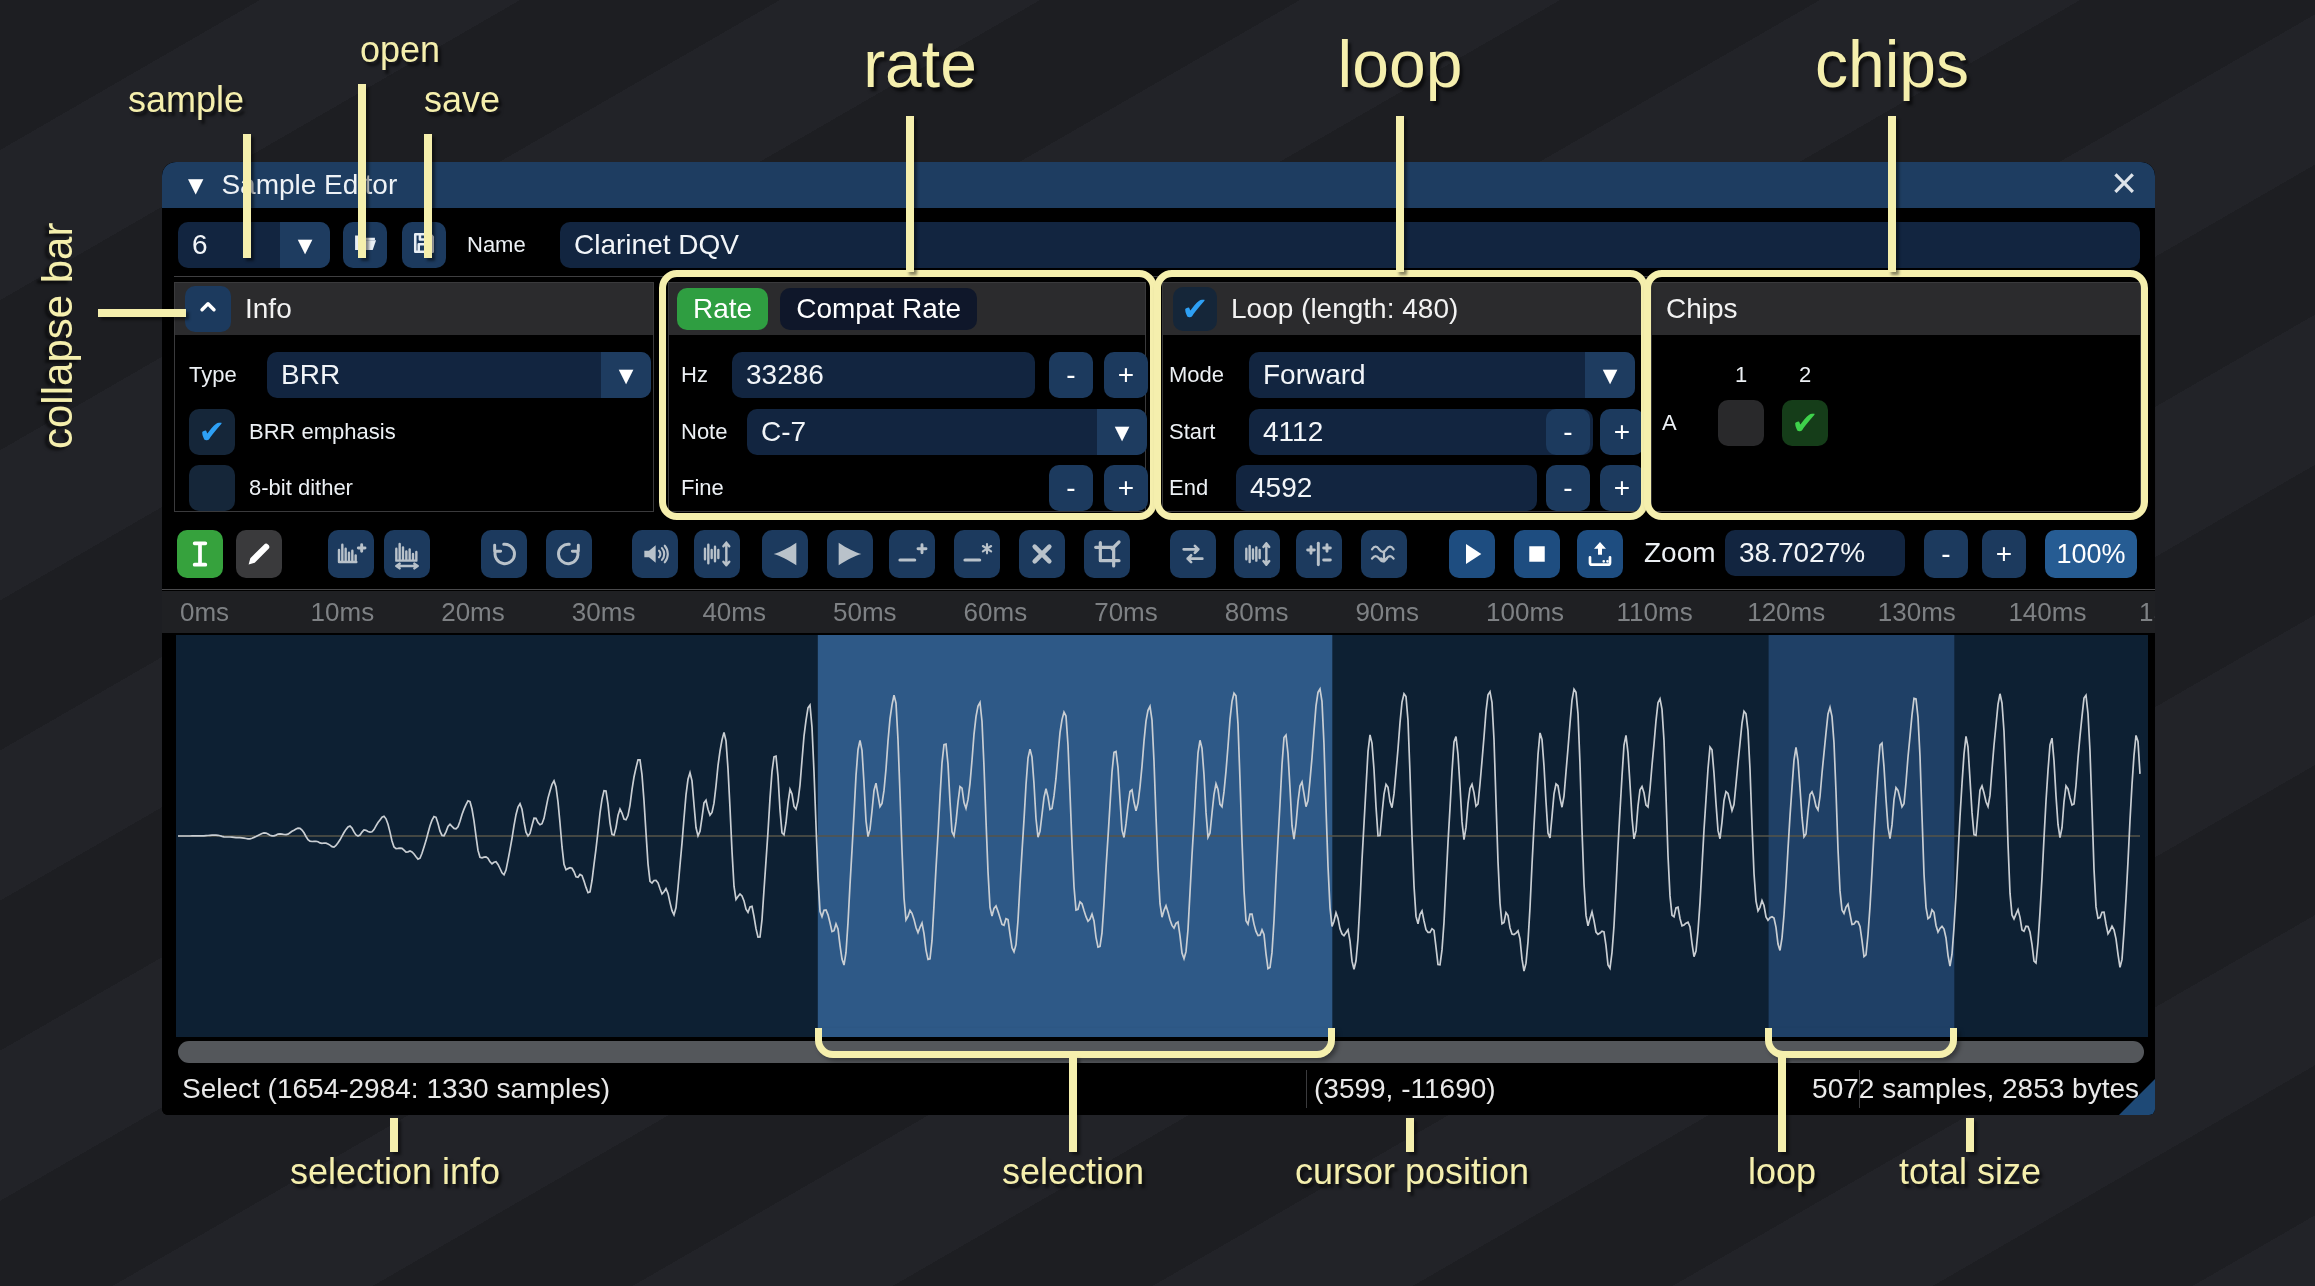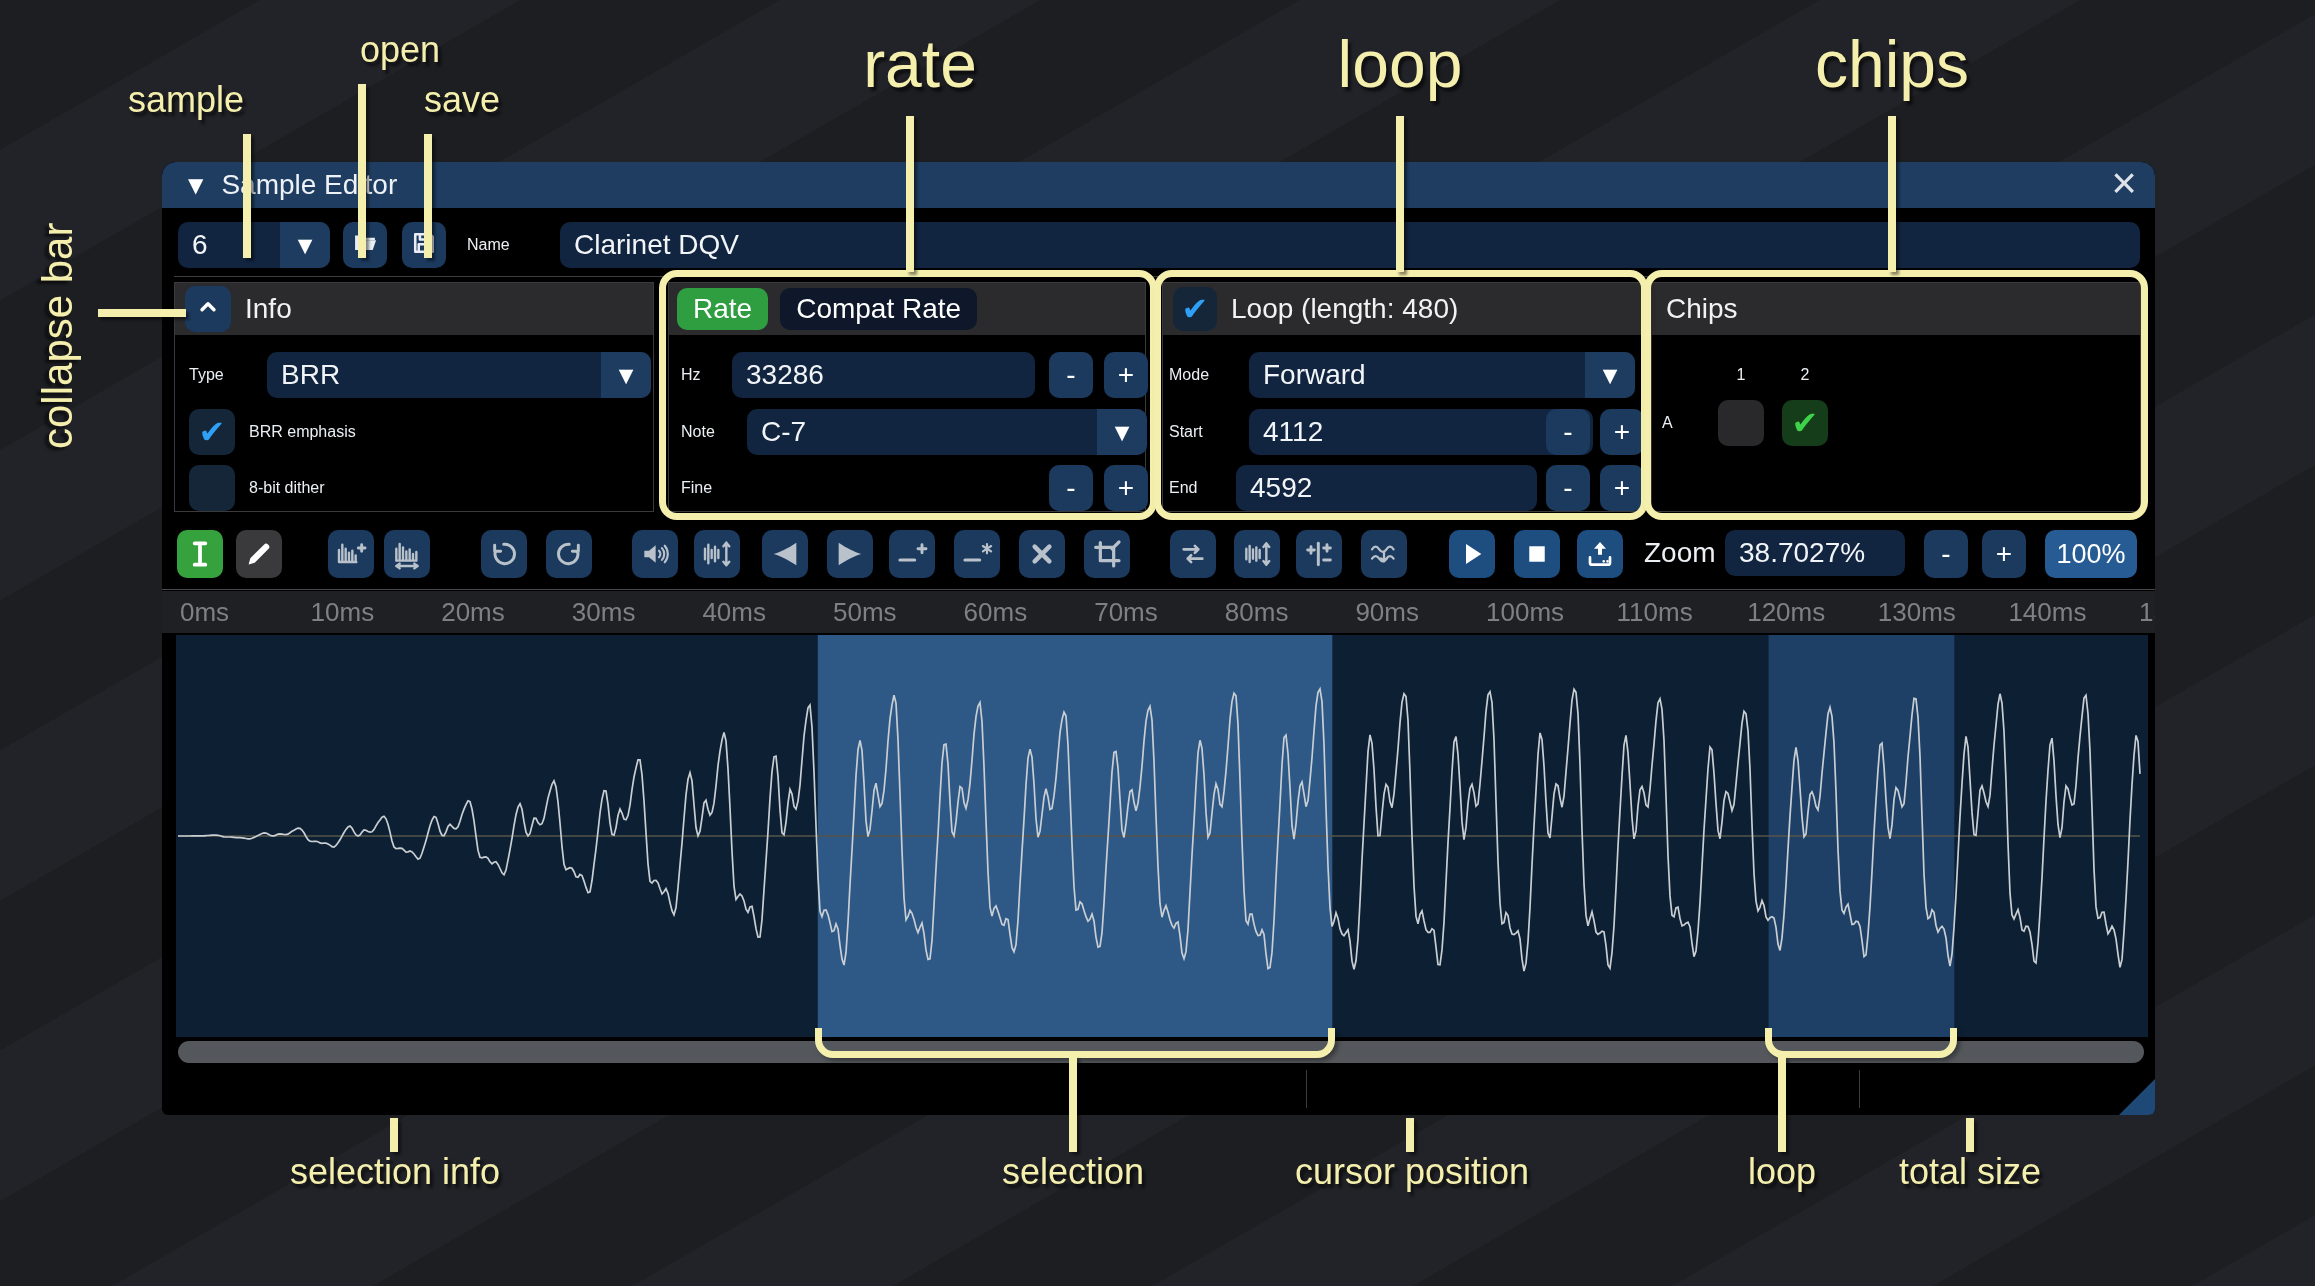--- a/index.html
+++ b/index.html
@@ -8,21 +8,21 @@
     background:#1c1d21;
     background-image:repeating-linear-gradient(150deg,#1d1e22 0 130px,#222328 130px 260px);}
   
   .window{position:absolute;left:162px;top:162px;width:1993px;height:953px;background:#000;
     border-radius:14px 14px 6px 6px;overflow:hidden;}
   .titlebar{position:absolute;left:0;top:0;width:100%;height:46px;background:#1e3d61;
     border-radius:14px 14px 0 0;display:flex;align-items:center;}
   .titlebar .tri{margin-left:26px;font-size:20px;color:#fff;font-family:"DejaVu Sans",sans-serif;}
   .titlebar .title{margin-left:18px;font-size:28px;color:#eef2f6;}
   .titlebar .close{position:absolute;right:18px;top:-4px;font-size:44px;font-weight:300;color:#dde3e9;}
-  .lbl{position:absolute;font-size:16px;color:#ecf0f4;line-height:46px;white-space:nowrap;}
+  .lbl{position:absolute;font-size:22px;color:#ecf0f4;line-height:46px;white-space:nowrap;}
   .field{position:absolute;height:46px;background:#122540;border-radius:10px;font-size:28px;
     line-height:46px;color:#f2f5f8;padding-left:14px;box-sizing:border-box;white-space:nowrap;}
   .dd{position:absolute;height:46px;background:#122540;border-radius:10px;box-sizing:border-box;}
   .dd .ddval{position:absolute;left:14px;top:0;font-size:28px;line-height:46px;color:#f2f5f8;white-space:nowrap;}
   .dd .ddarr{position:absolute;right:0;top:0;width:50px;height:46px;background:#1e3c60;
     border-radius:0 10px 10px 0;display:flex;align-items:center;justify-content:center;
     color:#fff;font-size:19px;font-family:"DejaVu Sans",sans-serif;}
   .ibtn{position:absolute;width:44px;height:46px;background:#1c3a5e;border-radius:10px;
     display:flex;align-items:center;justify-content:center;color:#e8eef4;}
   .ibtn svg{width:28px;height:28px;}
@@ -341,20 +341,25 @@
     <svg id="wave" style="position:absolute;left:14px;top:473px;" width="1972" height="402">
         <rect x="0" y="0" width="1972" height="402" fill="#0d2033"></rect>
         <rect x="641.8" y="0" width="514.5" height="402" fill="#2e5987"></rect>
         <rect x="1592.6" y="0" width="185.7" height="402" fill="#1f4066"></rect>
         <line x1="2" y1="201" x2="1964" y2="201" stroke="#56544a" stroke-width="1.5"></line>
         <polyline points="2.0,201.0 4.0,201.0 6.0,201.0 8.0,201.0 10.0,201.0 12.0,201.0 14.0,201.0 16.0,200.9 18.0,200.9 20.0,200.9 22.0,200.9 24.0,200.9 26.0,200.9 28.0,200.8 30.0,200.6 32.0,200.5 34.0,200.3 36.0,200.1 38.0,200.0 40.0,200.1 42.0,200.3 44.0,200.8 46.0,201.4 48.0,201.8 50.0,202.0 52.0,202.0 54.0,202.0 56.0,202.1 58.0,202.3 60.0,202.6 62.0,202.6 64.0,202.6 66.0,202.8 68.0,203.1 70.0,203.5 72.0,203.9 74.0,203.8 76.0,203.2 78.0,202.4 80.0,201.5 82.0,200.4 84.0,199.4 86.0,198.5 88.0,197.9 90.0,198.1 92.0,199.1 94.0,200.2 96.0,200.9 98.0,200.9 100.0,200.1 102.0,199.1 104.0,198.9 106.0,199.2 108.0,199.5 110.0,199.6 112.0,199.1 114.0,197.7 116.0,196.3 118.0,195.2 120.0,194.0 122.0,193.1 124.0,193.4 126.0,195.0 128.0,197.8 130.0,201.5 132.0,204.7 134.0,206.2 136.0,206.5 138.0,206.4 140.0,206.3 142.0,206.8 144.0,207.9 146.0,208.3 148.0,208.0 150.0,208.1 152.0,208.9 154.0,210.1 156.0,211.6 158.0,212.1 160.0,210.5 162.0,207.8 164.0,204.8 166.0,201.2 168.0,197.5 170.0,194.4 172.0,191.9 174.0,191.0 176.0,193.1 178.0,196.9 180.0,199.9 182.0,201.1 184.0,200.0 186.0,197.1 188.0,195.0 190.0,195.3 192.0,196.5 194.0,197.1 196.0,196.8 198.0,194.6 200.0,190.8 202.0,187.5 204.0,184.9 206.0,182.2 208.0,181.3 210.0,183.8 212.0,189.2 214.0,197.1 216.0,206.0 218.0,211.9 220.0,213.6 222.0,213.4 224.0,213.1 226.0,213.3 228.0,215.1 230.0,217.0 232.0,216.8 234.0,216.0 236.0,216.9 238.0,219.0 240.0,221.7 242.0,224.1 244.0,223.2 246.0,218.3 248.0,212.1 250.0,205.6 252.0,198.0 254.0,190.8 256.0,185.2 258.0,181.5 260.0,182.3 262.0,188.6 264.0,196.1 266.0,200.4 268.0,200.7 270.0,196.9 272.0,191.4 274.0,189.3 276.0,191.4 278.0,193.4 280.0,193.8 282.0,191.8 284.0,186.3 286.0,179.4 288.0,174.1 290.0,169.6 292.0,165.8 294.0,166.7 296.0,174.0 298.0,185.9 300.0,201.2 302.0,215.4 304.0,222.3 306.0,222.9 308.0,222.2 310.0,221.9 312.0,223.3 314.0,226.8 316.0,228.8 318.0,227.3 320.0,226.7 322.0,229.4 324.0,233.5 326.0,237.8 328.0,239.8 330.0,235.1 332.0,225.1 334.0,214.6 336.0,203.3 338.0,190.6 340.0,179.7 342.0,172.1 344.0,168.8 346.0,174.3 348.0,186.7 350.0,197.2 352.0,201.0 354.0,198.4 356.0,190.5 358.0,183.2 360.0,183.3 362.0,187.6 364.0,189.8 366.0,188.7 368.0,183.3 370.0,173.2 372.0,163.1 374.0,156.0 376.0,149.3 378.0,145.9 380.0,151.9 382.0,167.0 384.0,188.0 386.0,211.7 388.0,229.4 390.0,234.8 392.0,233.6 394.0,232.7 396.0,233.3 398.0,236.7 400.0,241.8 402.0,242.3 404.0,239.4 406.0,240.5 408.0,246.1 410.0,252.4 412.0,257.7 414.0,256.8 416.0,245.5 418.0,229.4 420.0,213.8 422.0,196.3 424.0,178.0 426.0,164.1 428.0,155.7 430.0,156.0 432.0,169.4 434.0,188.1 436.0,199.4 438.0,200.1 440.0,192.6 442.0,180.5 444.0,174.0 446.0,178.1 448.0,184.1 450.0,184.8 452.0,180.6 454.0,170.1 456.0,154.7 458.0,142.0 460.0,132.9 462.0,124.8 464.0,124.9 466.0,139.9 468.0,165.9 470.0,197.8 472.0,228.8 474.0,246.4 476.0,248.1 478.0,245.5 480.0,245.4 482.0,247.8 484.0,253.8 486.0,259.0 488.0,256.8 490.0,253.6 492.0,258.4 494.0,267.6 496.0,275.6 498.0,279.8 500.0,272.6 502.0,252.6 504.0,230.0 506.0,208.2 508.0,183.3 510.0,159.9 512.0,144.3 514.0,137.8 516.0,145.9 518.0,169.5 520.0,192.5 522.0,200.9 524.0,196.2 526.0,182.6 528.0,167.9 530.0,165.3 532.0,174.2 534.0,180.1 536.0,177.4 538.0,168.2 540.0,150.9 542.0,130.6 544.0,116.1 546.0,104.9 548.0,97.4 550.0,105.8 552.0,133.9 554.0,173.0 556.0,216.1 558.0,251.2 560.0,264.4 562.0,261.5 564.0,259.0 566.0,260.9 568.0,265.9 570.0,274.1 572.0,277.3 574.0,272.0 576.0,271.3 578.0,281.5 580.0,293.7 582.0,302.1 584.0,302.0 586.0,284.6 588.0,254.8 590.0,225.9 592.0,196.5 594.0,163.6 596.0,136.6 598.0,121.8 600.0,121.2 602.0,141.3 604.0,174.9 606.0,197.9 608.0,199.8 610.0,187.5 612.0,168.2 614.0,154.4 616.0,159.0 618.0,171.4 620.0,174.1 622.0,166.1 624.0,150.1 626.0,125.2 628.0,101.2 630.0,85.3 632.0,72.8 634.0,70.0 636.0,92.4 638.0,136.9 640.0,190.2 642.0,242.4 644.0,276.3 646.0,281.7 648.0,275.3 650.0,275.0 652.0,279.8 654.0,287.7 656.0,296.6 658.0,295.7 660.0,288.8 662.0,293.9 664.0,310.3 666.0,324.0 668.0,330.1 670.0,317.5 672.0,287.6 674.0,249.6 676.0,215.3 678.0,178.6 680.0,140.6 682.0,114.7 684.0,105.4 686.0,115.3 688.0,148.2 690.0,185.8 692.0,201.6 694.0,194.4 696.0,176.0 698.0,155.4 700.0,148.2 702.0,160.1 704.0,171.6 706.0,168.5 708.0,155.4 710.0,134.0 712.0,106.0 714.0,83.8 716.0,69.8 718.0,60.3 720.0,68.1 722.0,104.7 724.0,158.6 726.0,215.3 728.0,263.0 730.0,285.0 732.0,281.4 734.0,275.4 736.0,278.3 738.0,284.4 740.0,292.5 742.0,297.6 744.0,292.3 746.0,288.0 748.0,298.6 750.0,315.1 752.0,324.5 754.0,323.8 756.0,305.7 758.0,270.2 760.0,233.1 762.0,199.5 764.0,161.9 766.0,127.8 768.0,109.6 770.0,109.1 772.0,129.1 774.0,166.6 776.0,196.7 778.0,200.8 780.0,186.9 782.0,167.2 784.0,151.6 786.0,153.1 788.0,167.6 790.0,173.5 792.0,164.7 794.0,148.6 796.0,125.2 798.0,99.3 800.0,81.7 802.0,71.0 804.0,67.4 806.0,86.5 808.0,131.4 810.0,185.7 812.0,236.6 814.0,272.3 816.0,281.1 818.0,273.4 820.0,271.0 822.0,276.4 824.0,282.7 826.0,289.4 828.0,290.3 830.0,283.7 832.0,284.6 834.0,299.1 836.0,312.7 838.0,316.9 840.0,309.7 842.0,285.2 844.0,249.3 846.0,216.4 848.0,184.6 850.0,149.7 852.0,123.1 854.0,114.1 856.0,122.1 858.0,148.8 860.0,183.8 862.0,202.2 864.0,196.2 866.0,179.5 868.0,162.3 870.0,153.8 872.0,161.9 874.0,174.5 876.0,173.5 878.0,160.9 880.0,143.2 882.0,119.8 884.0,97.7 886.0,84.6 888.0,77.1 890.0,81.0 892.0,110.0 894.0,158.6 896.0,209.3 898.0,251.7 900.0,275.0 902.0,274.3 904.0,266.8 906.0,268.8 908.0,275.6 910.0,281.7 912.0,286.3 914.0,284.0 916.0,279.0 918.0,286.0 920.0,302.3 922.0,312.2 924.0,311.4 926.0,297.8 928.0,268.1 930.0,232.9 932.0,202.1 934.0,169.9 936.0,137.0 938.0,117.4 940.0,116.5 942.0,132.7 944.0,164.6 946.0,195.2 948.0,202.4 950.0,188.9 952.0,170.8 954.0,156.5 956.0,154.8 958.0,167.3 960.0,175.8 962.0,168.1 964.0,151.8 966.0,131.1 968.0,106.1 970.0,86.1 972.0,75.3 974.0,71.3 976.0,85.1 978.0,126.4 980.0,181.2 982.0,231.7 984.0,268.7 986.0,282.2 988.0,275.3 990.0,270.6 992.0,277.0 994.0,284.8 996.0,290.4 998.0,293.0 1000.0,288.4 1002.0,287.0 1004.0,300.8 1006.0,318.1 1008.0,323.8 1010.0,316.7 1012.0,294.5 1014.0,257.5 1016.0,220.0 1018.0,186.8 1020.0,150.2 1022.0,117.8 1024.0,105.3 1026.0,113.5 1028.0,139.7 1030.0,177.4 1032.0,202.2 1034.0,197.9 1036.0,178.0 1038.0,159.3 1040.0,148.8 1042.0,154.4 1044.0,169.3 1046.0,171.7 1048.0,156.7 1050.0,136.1 1052.0,111.3 1054.0,84.4 1056.0,66.3 1058.0,58.2 1060.0,60.7 1062.0,89.1 1064.0,145.0 1066.0,206.0 1068.0,255.7 1070.0,285.8 1072.0,289.2 1074.0,279.2 1076.0,279.2 1078.0,289.1 1080.0,296.4 1082.0,300.6 1084.0,300.2 1086.0,294.8 1088.0,299.5 1090.0,318.8 1092.0,333.6 1094.0,332.5 1096.0,317.4 1098.0,285.8 1100.0,243.3 1102.0,204.8 1104.0,168.7 1106.0,129.6 1108.0,102.5 1110.0,100.1 1112.0,118.6 1114.0,153.3 1116.0,190.7 1118.0,204.2 1120.0,189.0 1122.0,166.7 1124.0,150.9 1126.0,147.0 1128.0,158.9 1130.0,171.7 1132.0,165.5 1134.0,145.4 1136.0,122.7 1138.0,96.0 1140.0,70.8 1142.0,57.3 1144.0,53.9 1146.0,66.6 1148.0,109.4 1150.0,172.7 1152.0,231.2 1154.0,272.8 1156.0,291.4 1158.0,286.2 1160.0,277.7 1162.0,283.4 1164.0,293.8 1166.0,298.9 1168.0,300.8 1170.0,297.8 1172.0,294.7 1174.0,306.1 1176.0,326.2 1178.0,334.3 1180.0,325.8 1182.0,303.8 1184.0,266.7 1186.0,224.7 1188.0,188.7 1190.0,152.4 1192.0,116.6 1194.0,99.9 1196.0,108.4 1198.0,134.5 1200.0,171.6 1202.0,200.8 1204.0,200.5 1206.0,179.0 1208.0,159.2 1210.0,149.3 1212.0,152.3 1214.0,166.5 1216.0,172.7 1218.0,158.9 1220.0,136.9 1222.0,113.9 1224.0,87.8 1226.0,67.1 1228.0,58.7 1230.0,61.5 1232.0,85.4 1234.0,138.3 1236.0,201.1 1238.0,250.9 1240.0,281.4 1242.0,288.8 1244.0,279.3 1246.0,275.9 1248.0,285.9 1250.0,294.7 1252.0,297.3 1254.0,297.3 1256.0,293.7 1258.0,295.4 1260.0,312.2 1262.0,329.6 1264.0,329.9 1266.0,314.9 1268.0,287.2 1270.0,247.2 1272.0,207.4 1274.0,173.1 1276.0,136.7 1278.0,107.0 1280.0,101.6 1282.0,119.5 1284.0,151.2 1286.0,186.9 1288.0,204.7 1290.0,192.4 1292.0,168.7 1294.0,153.4 1296.0,149.3 1298.0,157.8 1300.0,171.1 1302.0,169.0 1304.0,149.0 1306.0,125.9 1308.0,101.9 1310.0,76.3 1312.0,59.9 1314.0,56.7 1316.0,67.5 1318.0,104.5 1320.0,166.2 1322.0,226.6 1324.0,268.3 1326.0,288.8 1328.0,287.4 1330.0,277.6 1332.0,280.6 1334.0,292.9 1336.0,299.0 1338.0,299.5 1340.0,298.1 1342.0,295.8 1344.0,303.8 1346.0,324.2 1348.0,336.1 1350.0,328.2 1352.0,306.6 1354.0,272.4 1356.0,229.7 1358.0,191.0 1360.0,155.8 1362.0,119.5 1364.0,97.9 1366.0,104.5 1368.0,131.0 1370.0,166.7 1372.0,198.0 1374.0,202.9 1376.0,181.3 1378.0,158.8 1380.0,149.0 1382.0,150.8 1384.0,163.1 1386.0,172.2 1388.0,161.1 1390.0,136.9 1392.0,113.4 1394.0,88.5 1396.0,65.0 1398.0,54.2 1400.0,57.4 1402.0,78.9 1404.0,129.0 1406.0,195.0 1408.0,248.8 1410.0,280.4 1412.0,290.8 1414.0,283.4 1416.0,276.9 1418.0,285.6 1420.0,297.0 1422.0,299.3 1424.0,298.1 1426.0,296.2 1428.0,296.9 1430.0,310.6 1432.0,330.0 1434.0,333.2 1436.0,317.5 1438.0,290.7 1440.0,252.9 1442.0,211.2 1444.0,175.6 1446.0,141.3 1448.0,110.0 1450.0,100.4 1452.0,117.8 1454.0,149.0 1456.0,183.0 1458.0,203.9 1460.0,195.9 1462.0,171.2 1464.0,154.7 1466.0,151.5 1468.0,158.0 1470.0,170.1 1472.0,171.9 1474.0,154.1 1476.0,130.3 1478.0,108.9 1480.0,85.8 1482.0,67.7 1484.0,63.9 1486.0,74.4 1488.0,105.5 1490.0,161.2 1492.0,220.5 1494.0,260.9 1496.0,280.2 1498.0,281.7 1500.0,272.9 1502.0,272.1 1504.0,283.5 1506.0,290.9 1508.0,290.0 1510.0,288.2 1512.0,287.2 1514.0,292.0 1516.0,308.3 1518.0,321.7 1520.0,316.1 1522.0,296.0 1524.0,267.6 1526.0,231.1 1528.0,194.8 1530.0,164.2 1532.0,133.8 1534.0,112.0 1536.0,114.7 1538.0,138.2 1540.0,168.5 1542.0,195.4 1544.0,203.7 1546.0,187.2 1548.0,165.5 1550.0,156.6 1552.0,158.5 1554.0,167.1 1556.0,175.6 1558.0,169.6 1560.0,148.9 1562.0,127.8 1564.0,108.5 1566.0,88.2 1568.0,76.3 1570.0,78.8 1572.0,95.9 1574.0,134.3 1576.0,189.8 1578.0,238.5 1580.0,266.1 1582.0,275.9 1584.0,272.3 1586.0,265.6 1588.0,270.5 1590.0,281.9 1592.0,285.2 1594.0,282.7 1596.0,281.7 1598.0,283.0 1600.0,292.3 1602.0,309.0 1604.0,315.4 1606.0,302.8 1608.0,279.8 1610.0,249.8 1612.0,213.9 1614.0,181.1 1616.0,152.4 1618.0,125.0 1620.0,112.4 1622.0,125.5 1624.0,153.3 1626.0,182.2 1628.0,201.9 1630.0,199.0 1632.0,177.1 1634.0,159.6 1636.0,156.8 1638.0,162.2 1640.0,171.4 1642.0,175.0 1644.0,161.5 1646.0,138.2 1648.0,117.8 1650.0,97.9 1652.0,78.9 1654.0,72.4 1656.0,81.6 1658.0,107.9 1660.0,156.5 1662.0,214.3 1664.0,255.9 1666.0,275.0 1668.0,278.5 1670.0,272.1 1672.0,269.2 1674.0,279.2 1676.0,289.5 1678.0,289.1 1680.0,286.2 1682.0,286.8 1684.0,291.5 1686.0,305.7 1688.0,321.6 1690.0,319.8 1692.0,299.6 1694.0,271.6 1696.0,236.8 1698.0,198.3 1700.0,165.1 1702.0,134.9 1704.0,110.2 1706.0,108.1 1708.0,131.9 1710.0,164.4 1712.0,192.1 1714.0,203.7 1716.0,189.9 1718.0,164.7 1720.0,152.6 1722.0,155.4 1724.0,163.5 1726.0,171.9 1728.0,168.7 1730.0,147.5 1732.0,122.0 1734.0,101.3 1736.0,79.8 1738.0,63.3 1740.0,63.9 1742.0,82.4 1744.0,121.3 1746.0,181.0 1748.0,239.0 1750.0,272.3 1752.0,283.6 1754.0,281.9 1756.0,274.9 1758.0,277.3 1760.0,290.5 1762.0,297.1 1764.0,293.4 1766.0,291.3 1768.0,294.1 1770.0,303.0 1772.0,320.3 1774.0,331.1 1776.0,319.2 1778.0,292.2 1780.0,259.8 1782.0,220.8 1784.0,181.5 1786.0,148.6 1788.0,119.0 1790.0,101.3 1792.0,112.2 1794.0,144.4 1796.0,177.4 1798.0,199.6 1800.0,200.4 1802.0,178.0 1804.0,155.2 1806.0,150.9 1808.0,158.0 1810.0,166.8 1812.0,171.5 1814.0,160.4 1816.0,134.5 1818.0,110.2 1820.0,90.0 1822.0,69.3 1824.0,58.8 1826.0,68.2 1828.0,96.3 1830.0,145.7 1832.0,208.7 1834.0,258.2 1836.0,279.9 1838.0,283.9 1840.0,279.1 1842.0,274.6 1844.0,282.3 1846.0,295.0 1848.0,296.3 1850.0,291.1 1852.0,291.4 1854.0,297.0 1856.0,309.5 1858.0,326.0 1860.0,328.0 1862.0,307.5 1864.0,277.2 1866.0,242.8 1868.0,203.0 1870.0,166.0 1872.0,135.4 1874.0,109.8 1876.0,103.2 1878.0,125.7 1880.0,160.9 1882.0,189.5 1884.0,202.7 1886.0,192.7 1888.0,166.8 1890.0,150.9 1892.0,153.9 1894.0,162.8 1896.0,170.0 1898.0,169.0 1900.0,150.5 1902.0,123.1 1904.0,101.1 1906.0,81.4 1908.0,63.1 1910.0,60.3 1912.0,78.7 1914.0,116.2 1916.0,173.2 1918.0,234.1 1920.0,271.9 1922.0,283.4 1924.0,282.6 1926.0,277.2 1928.0,277.1 1930.0,289.0 1932.0,298.8 1934.0,295.5 1936.0,291.2 1938.0,294.9 1940.0,303.9 1942.0,319.3 1944.0,332.3 1946.0,324.4 1948.0,296.6 1950.0,263.6 1952.0,226.4 1954.0,185.3 1956.0,149.6 1958.0,120.3 1960.0,100.4 1962.0,106.4 1964.0,138.9" fill="none" stroke="#c9ced3" stroke-width="1.7"></polyline>
       </svg>
 
     <div class="scrollbar" style="left:16px;top:879px;width:1966px;height:22px;"></div>
 
+    <div class="statusbar">
+      <span class="stxt" style="left:20px;">Select (1654-2984: 1330 samples)</span>
+      <span class="stxt" style="left:1152px;">(3599, -11690)</span>
+      <span class="stxt" style="right:16px;">5072 samples, 2853 bytes</span>
+    </div>
     <div class="vsep" style="left:1144px;"></div>
     <div class="vsep" style="left:1697px;"></div>
     <div class="grip"></div>
   </div>
 
   <div class="ann-vlabel" style="left:34px;top:187px;height:262px;">collapse bar</div>
   <div class="ann-hline" style="left:98px;top:309px;width:88px;"></div>
 
   <div class="ann-label" style="left:186px;top:80px;">sample</div>
   <div class="ann-line" style="left:243px;top:134px;height:124px;"></div>

